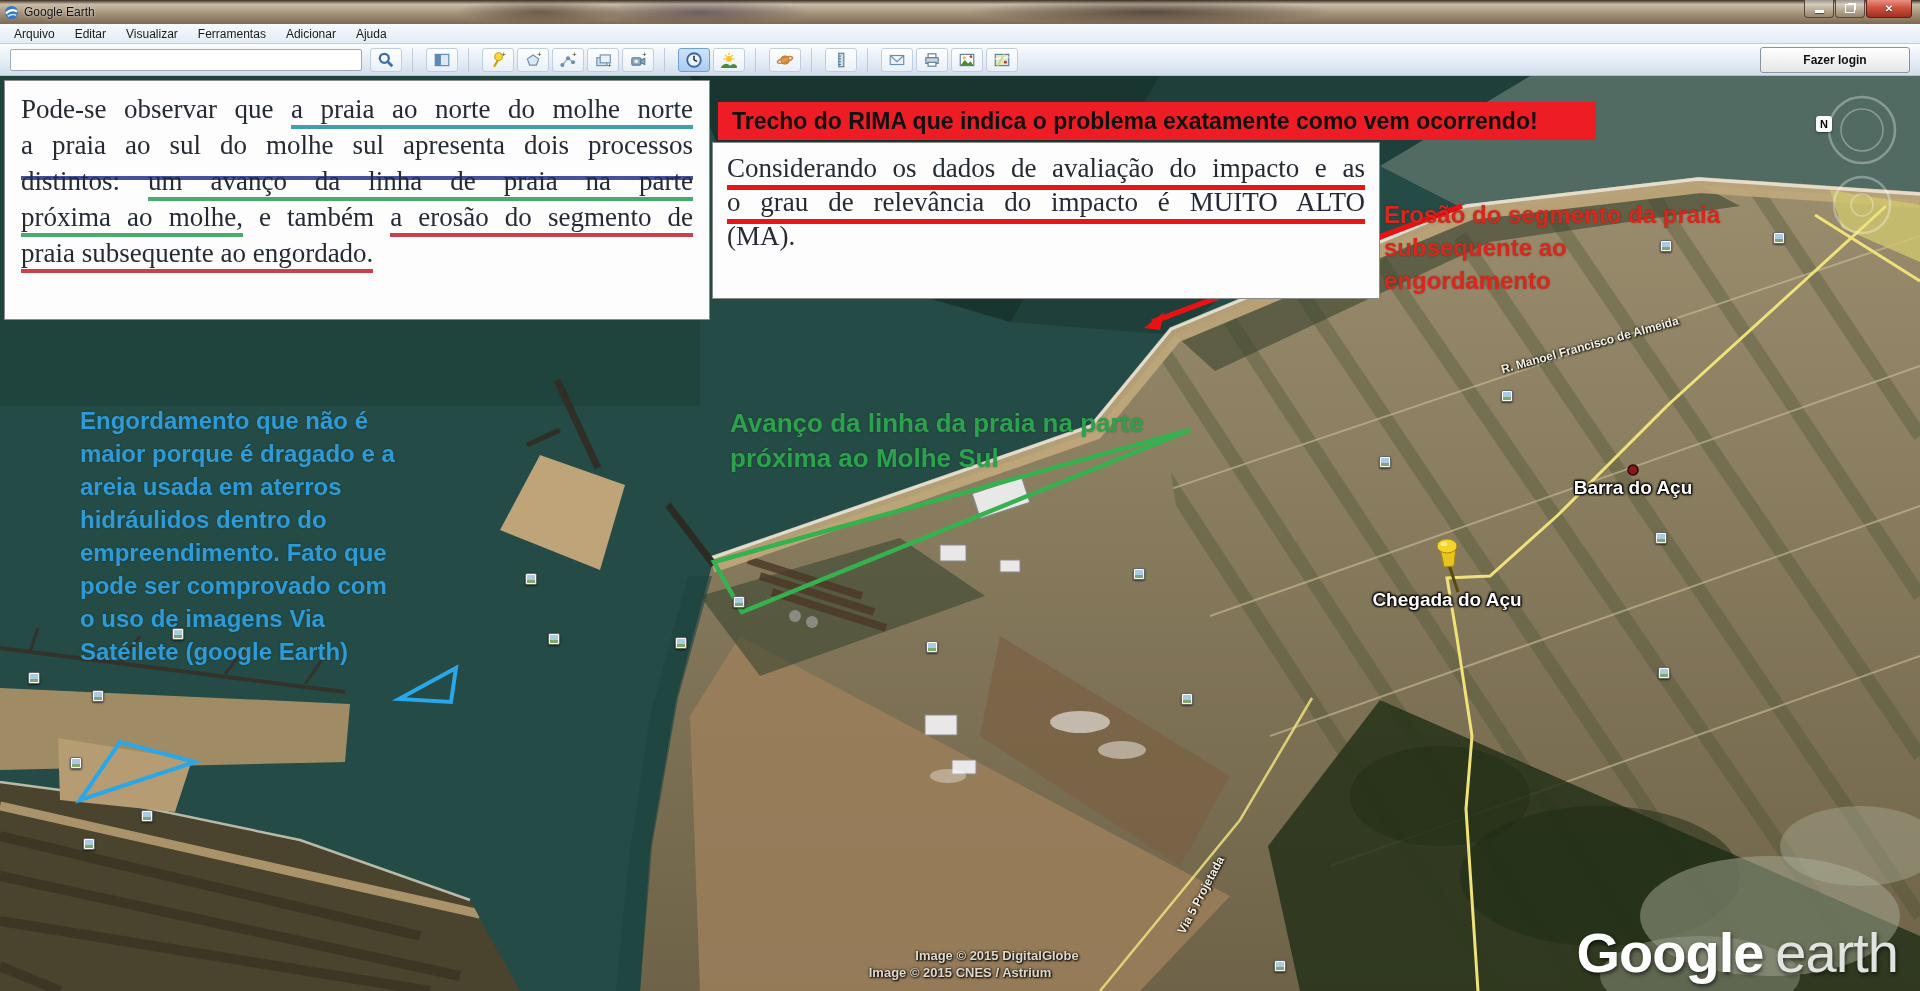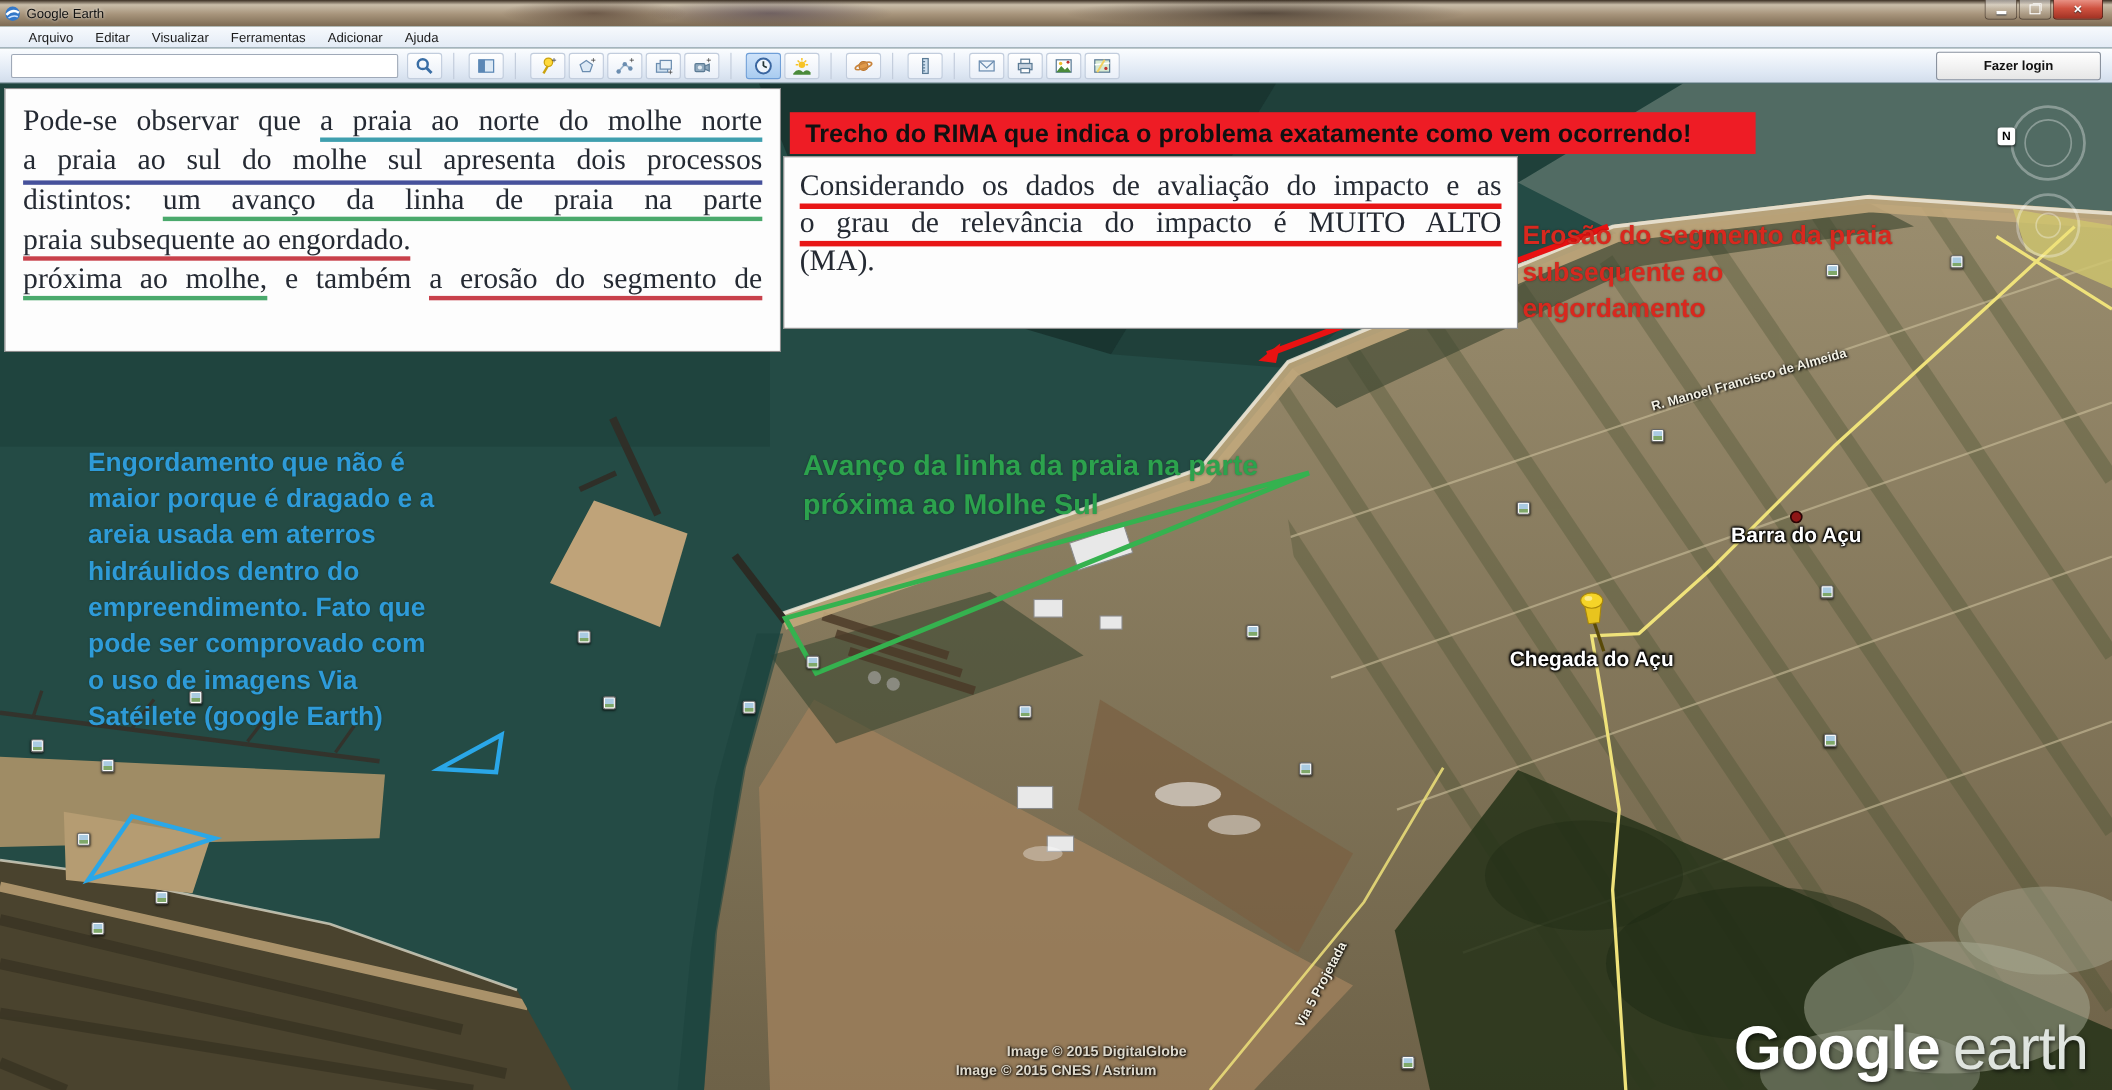--- a/index.html
+++ b/index.html
@@ -20,21 +20,21 @@
   .winbtn{width:30px;height:18px;border:1px solid #57493c;border-top:none;
     border-radius:0 0 4px 4px;background:linear-gradient(rgba(255,255,255,.5),rgba(210,200,185,.35) 45%,rgba(150,135,115,.35));
     display:flex;align-items:center;justify-content:center;color:#fff;font-size:10px;font-weight:bold;
     text-shadow:0 1px 1px #333;margin-left:1px;box-sizing:border-box;}
   .winbtn.close{width:46px;background:linear-gradient(#e89184,#cf5240 45%,#a03123);border-color:#5e2018;}
   .glyph-min{width:9px;height:3px;background:#fff;box-shadow:0 1px 1px #444;margin-top:6px;}
   .glyph-restore{width:8px;height:7px;border:1px solid #fff;box-shadow:2px -2px 0 -1px #fff;background:transparent;}
 
   .menubar{position:absolute;left:0;top:24px;width:1920px;height:20px;
     background:linear-gradient(#f7fafd,#e3ebf5);border-bottom:1px solid #c3cddb;
-    display:flex;align-items:center;padding-left:16px;box-sizing:border-box;}
+    display:flex;align-items:center;padding-left:4px;box-sizing:border-box;}
   .menu-item{font-size:12px;color:#1a1a1a;padding:2px 10px;cursor:default;}
 
   .toolbar{position:absolute;left:0;top:44px;width:1920px;height:32px;
     background:linear-gradient(#fbfdff,#dfe8f4 70%,#d2ddeb);border-bottom:1px solid #b6c1cf;
     display:flex;align-items:center;padding:0 10px;box-sizing:border-box;}
   .search-input{width:340px;height:20px;border:1px solid #9fa9b8;border-radius:2px;background:#fff;
     font-size:12px;padding:0 5px;}
   .tbtn{height:24px;min-width:32px;border:1px solid #c2cddd;border-radius:3px;
     background:linear-gradient(#ffffff,#e9eff8);display:flex;align-items:center;justify-content:center;
     margin-left:3px;box-sizing:border-box;}
@@ -47,21 +47,21 @@
   
   .map{position:absolute;left:0;top:76px;width:1920px;height:915px;background:#234a44;}
   .map svg{position:absolute;left:0;top:0;}
 
   
   .docbox{position:absolute;background:#fdfdfd;border:1px solid #8a8a8a;box-sizing:border-box;
     font-family:"Liberation Serif",serif;color:#252a33;}
   .docbox .doc-line{text-align:justify;text-align-last:justify;white-space:nowrap;}
   .docbox .doc-line.last{text-align-last:left;}
   span.u-teal {border-bottom:4px solid #3f9fae;padding-bottom:1px;}
-  span.u-navy {border-bottom:4px solid #46519b;padding-bottom:4px;}
+  span.u-navy {border-bottom:4px solid #46519b;padding-bottom:16px;}
   span.u-green{border-bottom:4px solid #4aa96c;padding-bottom:1px;}
   span.u-red  {border-bottom:4px solid #c8414b;padding-bottom:1px;}
   span.u-red2 {border-bottom:5px solid #e81616;padding-bottom:2px;}
   #box1{left:4px;top:80px;width:706px;height:240px;font-size:27px;line-height:36px;padding:10px 16px;}
   #box2{left:712px;top:142px;width:668px;height:157px;font-size:27px;line-height:34px;padding:8px 14px;}
 
   .banner{position:absolute;left:718px;top:102px;width:878px;height:38px;
     display:flex;align-items:center;padding-left:14px;box-sizing:border-box;
     font-size:23px;font-weight:bold;color:#111;}
 
@@ -401,22 +401,22 @@
     </g>
   </svg>
 </div>
 
 <div class="n-badge">N</div>
 
 <div class="docbox" id="box1">
     <div class="doc-line"><span>Pode-se observar que </span><span class="u-teal">a praia ao norte do molhe norte</span></div>
     <div class="doc-line"><span class="u-navy">a praia ao sul do molhe sul apresenta dois processos</span></div>
     <div class="doc-line"><span>distintos: </span><span class="u-green">um avanço da linha de praia na parte</span></div>
+    <div class="doc-line"><span class="u-green">próxima ao molhe,</span><span> e também </span><span class="u-red">a erosão do segmento de</span></div>
     <div class="doc-line last"><span class="u-red">praia subsequente ao engordado.</span></div>
-    <div class="doc-line"><span class="u-green">próxima ao molhe,</span><span> e também </span><span class="u-red">a erosão do segmento de</span></div>
   </div>
 
 <div class="banner" id="banner" style="background: rgb(238, 28, 37); color: rgb(17, 17, 17);">Trecho do RIMA que indica o problema exatamente como vem ocorrendo!</div>
 
 <div class="docbox" id="box2">
     <div class="doc-line"><span class="u-red2">Considerando os dados de avaliação do impacto e as</span></div>
     <div class="doc-line"><span class="u-red2">o grau de relevância do impacto é </span><span class="u-red2">MUITO ALTO</span></div>
     <div class="doc-line last"><span>(MA).</span></div>
   </div>
 

